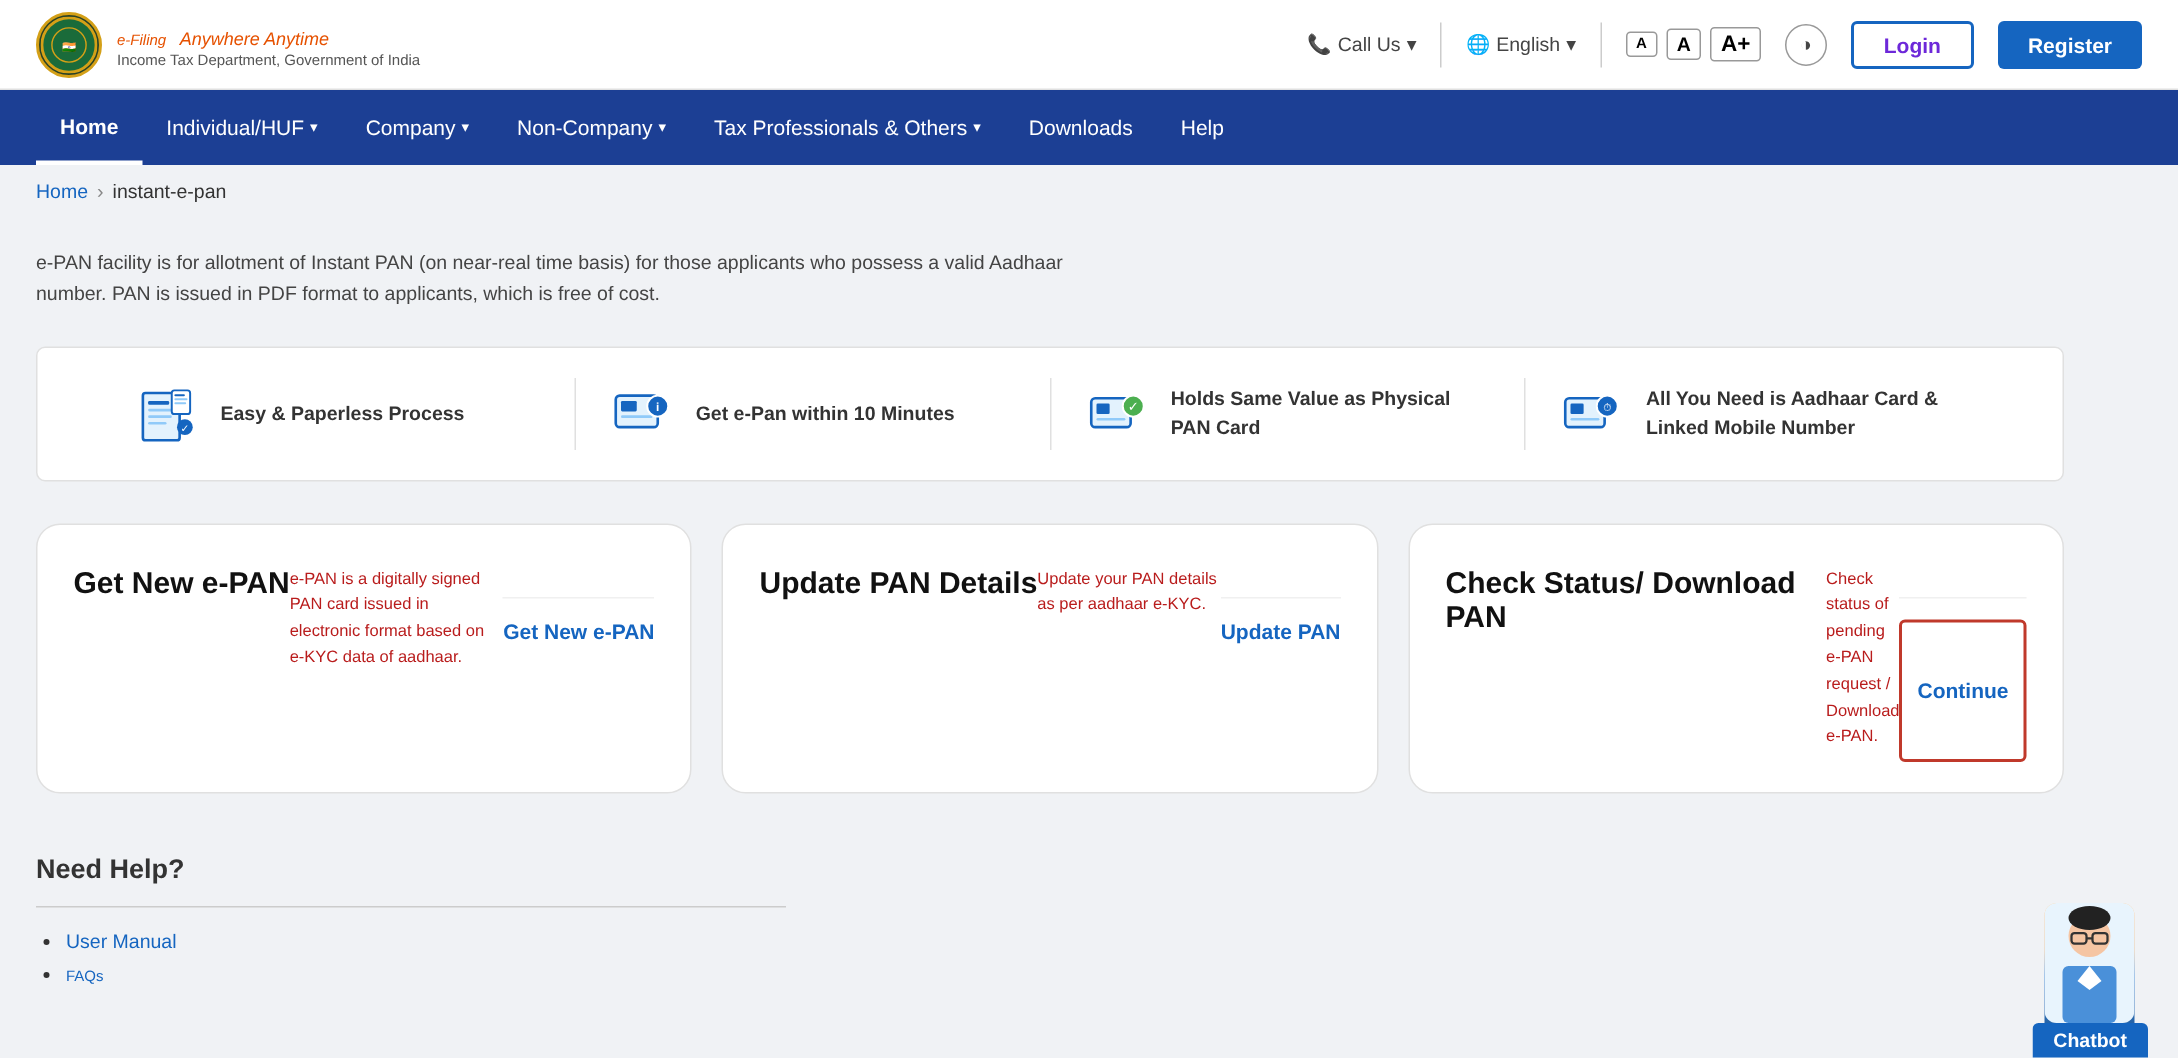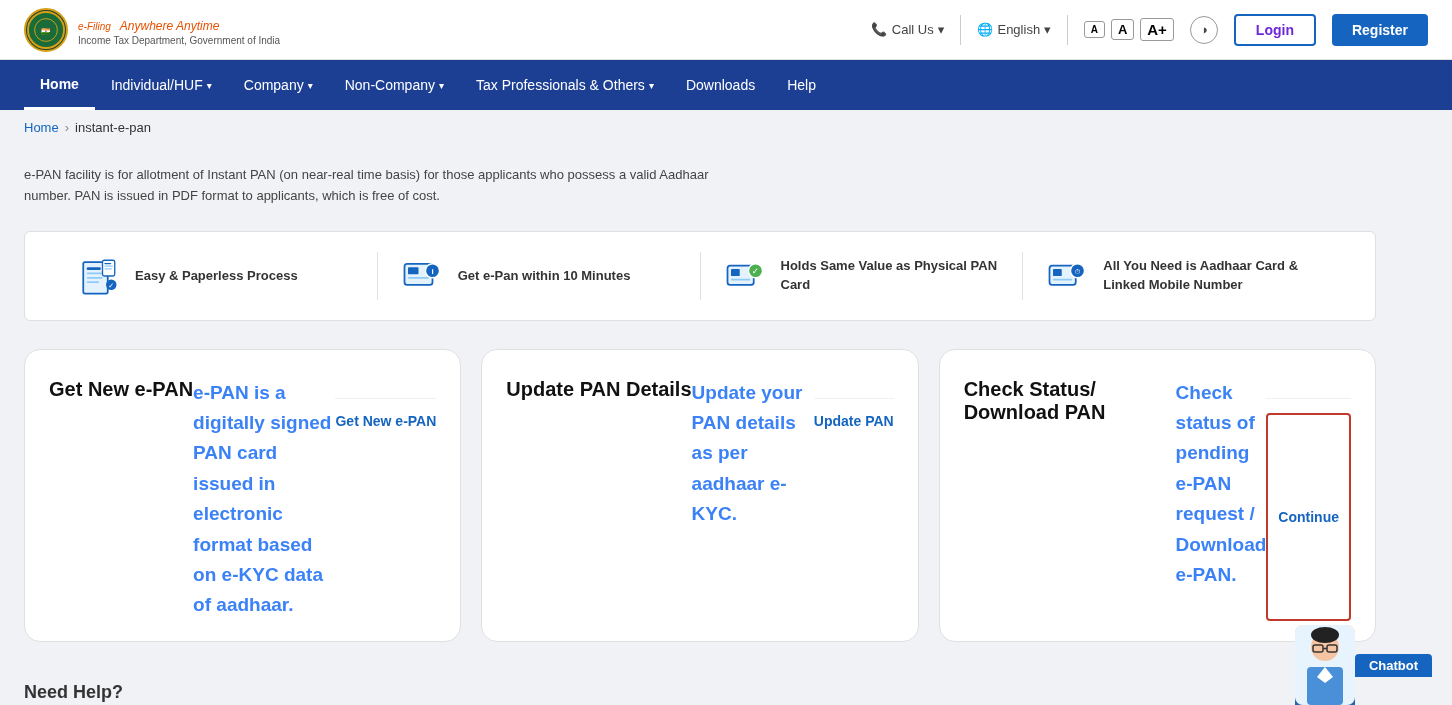--- a/index.html
+++ b/index.html
@@ -85,21 +85,21 @@
     .page-title { font-size: 28px; font-weight: bold; color: #111; margin-bottom: 8px; }
     .page-desc { font-size: 13px; color: #444; margin-bottom: 24px; max-width: 700px; line-height: 1.6; }
 
     
     .features-strip {
       background: #fff;
       border: 1px solid #e0e0e0;
       border-radius: 6px;
       display: flex;
       align-items: flex-start;
-      padding: 20px 30px;
+      padding: 20px 42px;
       margin-bottom: 28px;
       gap: 0;
     }
     .feature-item {
       display: flex; align-items: center; gap: 12px;
       flex: 1; padding: 0 20px;
       border-right: 1px solid #e0e0e0;
     }
     .feature-item:last-child { border-right: none; }
     .feature-icon {
@@ -116,41 +116,41 @@
     .card {
       background: #fff;
       border: 1px solid #e0e0e0;
       border-radius: 16px;
       flex: 1;
       padding: 28px 24px 20px;
       display: flex; flex-direction: row;
       min-height: 180px;
     }
     .card-title { font-size: 20px; font-weight: bold; color: #111; margin-bottom: 14px; }
-    .card-desc { font-size: 19px; color: #3b82f6; line-height: 1.6; flex: 1; font-weight: bold; }
+    .card-desc { font-size: 11px; color: #b91c1c; line-height: 1.6; flex: 1; }
     .card-link-row { display: flex; justify-content: flex-end; margin-top: 20px; border-top: 1px solid #f0f0f0; padding-top: 14px; }
     .card-link { color: #1565c0; font-size: 14px; font-weight: 600; cursor: pointer; text-decoration: none; }
     .card-btn {
       color: #1565c0; font-size: 14px; font-weight: 600;
       border: 2px solid #c0392b;
       padding: 6px 10px; border-radius: 4px;
       cursor: pointer; background: #fff;
     }
 
     
     .need-help-title { font-size: 18px; font-weight: bold; margin-bottom: 14px; }
     .need-help-divider { border: none; border-top: 1px solid #ccc; margin-bottom: 14px; width: 500px; }
     .help-list { list-style: disc; padding-left: 20px; }
     .help-list li { margin-bottom: 6px; }
     .help-list a { color: #1565c0; text-decoration: none; font-size: 13px; cursor: pointer; }
 
     
     .chatbot {
       position: fixed; bottom: 0; right: 20px;
-      display: flex; align-items: center;
+      display: flex; flex-direction: column; align-items: center;
     }
     .chatbot-label {
       background: #1565c0; color: #fff;
       padding: 4px 14px; border-radius: 4px 4px 0 0;
       font-size: 13px; font-weight: bold;
     }
     .chatbot-avatar {
       width: 60px; height: 80px;
       background: linear-gradient(180deg, #fddcb5 0%, #e8c49a 40%, #4a90d9 60%, #2563a8 100%);
       border-radius: 8px 8px 0 0;

